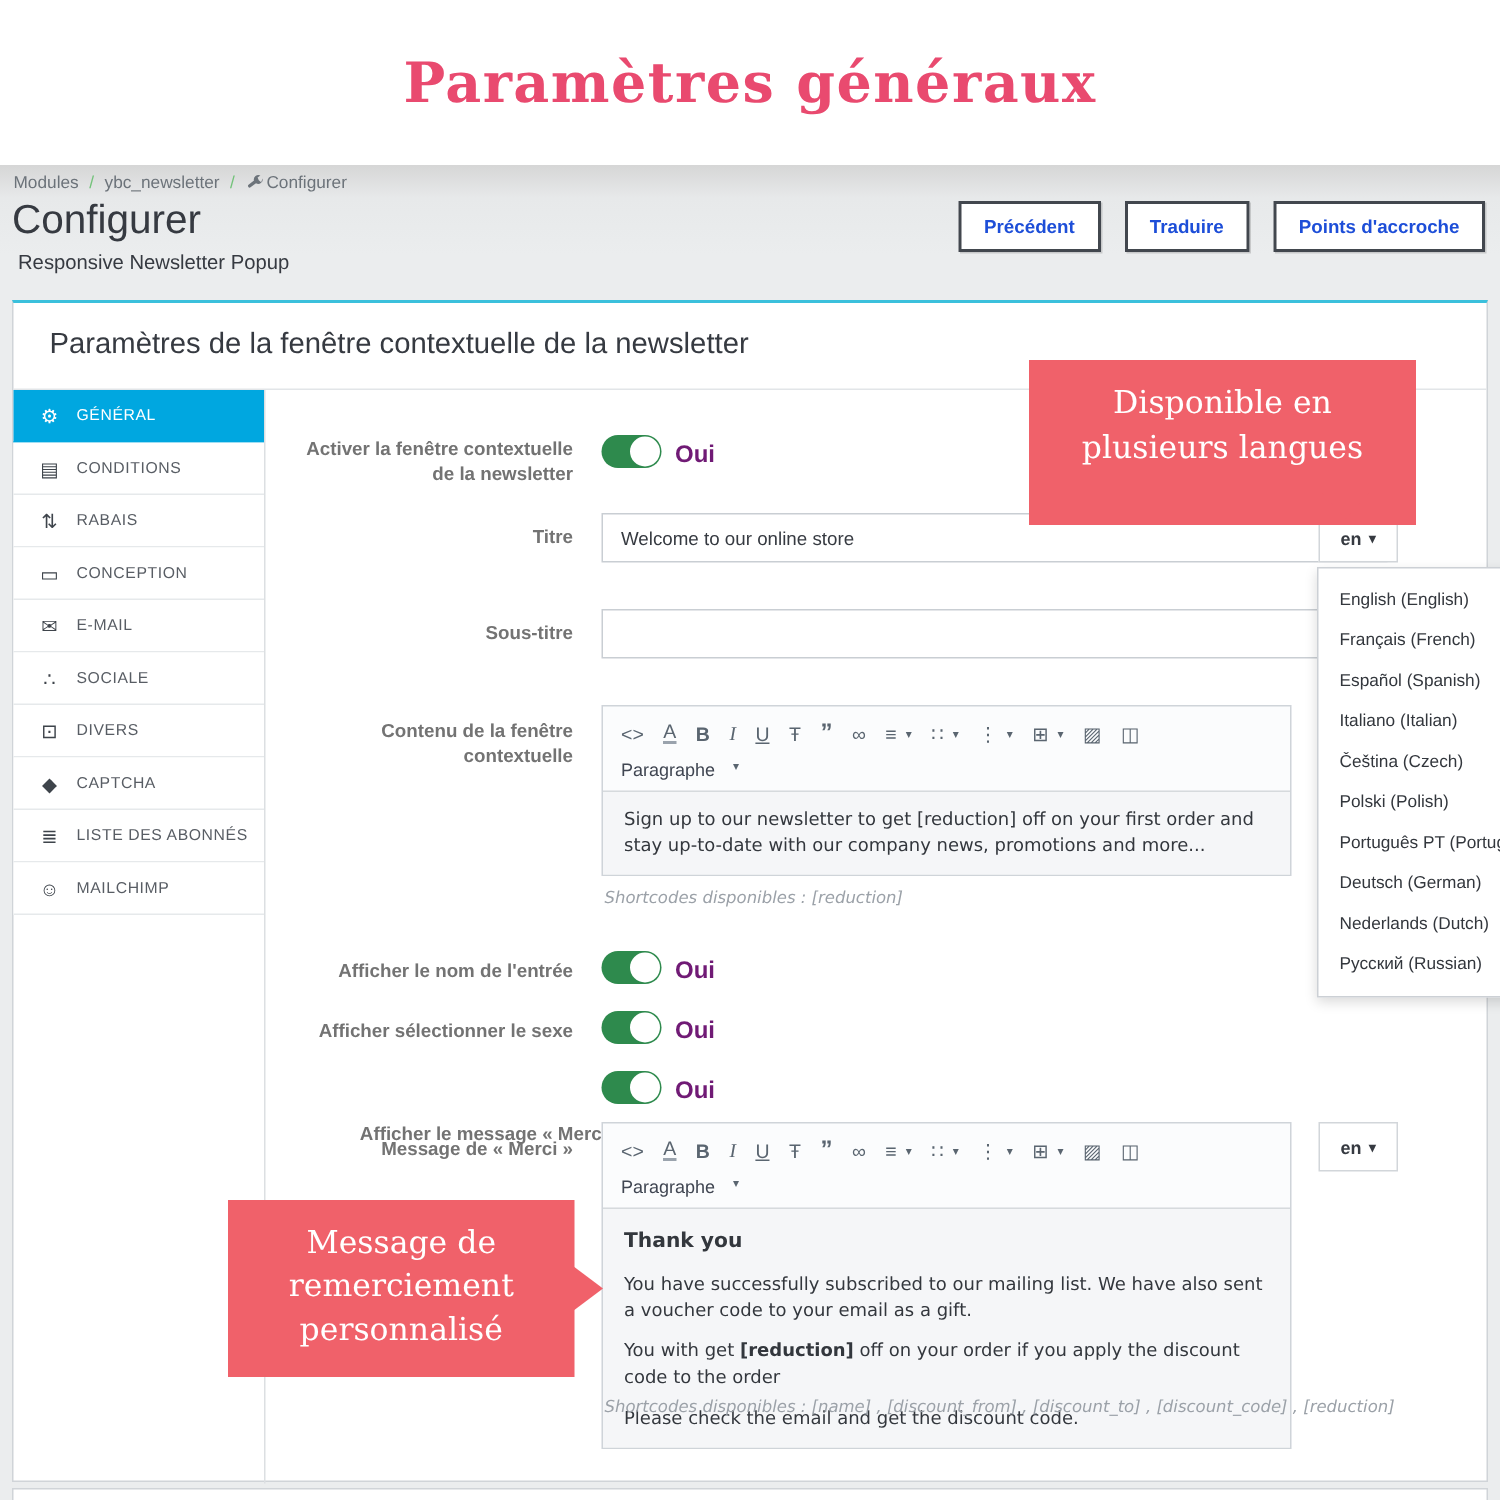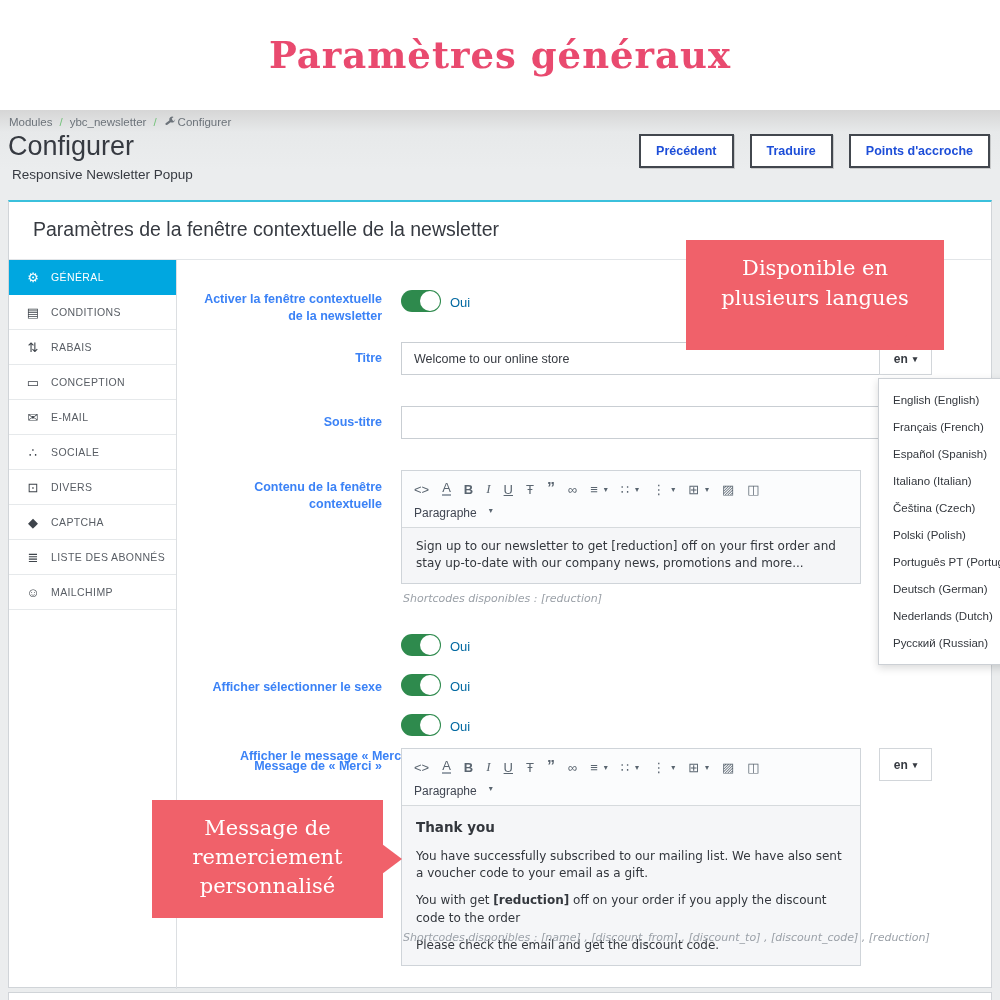--- a/index.html
+++ b/index.html
@@ -40,25 +40,25 @@
   .sidebar{position:absolute;left:0;top:58px;width:167px;height:729px;border-right:1px solid #dcdfe2;}
   .tab{height:35px;box-sizing:border-box;border-bottom:1px solid #e6e9eb;display:flex;
        align-items:center;padding-left:16px;gap:10px;cursor:pointer;background:#fff;}
   .tab .t-icon{font-size:13px;color:#3e444b;width:16px;text-align:center;}
   .tab .t-label{font-size:10.5px;letter-spacing:.4px;color:#585d64;}
   .tab.active{background:#00a7e0;border-bottom:1px solid #00a7e0;}
   .tab.active .t-icon,.tab.active .t-label{color:#fff;}
 
   
   .flabel{position:absolute;left:0;width:373px;text-align:right;font-weight:700;
-          font-size:12.5px;color:#3b82f6;line-height:17px;}
+          font-size:12.5px;color:#737373;line-height:17px;}
   .toggle{position:absolute;width:40px;height:22px;border-radius:11px;background:#2e8a4d;cursor:pointer;}
   .toggle::after{content:"";position:absolute;right:1px;top:1px;width:20px;height:20px;
                  background:#fff;border-radius:50%;}
-  .oui{position:absolute;font-weight:400;font-size:13px;color:#0369a1;}
+  .oui{position:absolute;font-weight:700;font-size:16px;color:#701a75;}
 
   .tinput{position:absolute;left:392px;width:524px;height:33px;box-sizing:border-box;
           border:1px solid #c9ced3;background:#fff;padding:0 12px;font-size:12.5px;
           color:#363a41;font-family:"Liberation Sans",sans-serif;}
   .lang-btn{position:absolute;left:870px;width:53px;height:33px;box-sizing:border-box;
             background:#fff;border:1px solid #d2d6da;display:flex;align-items:center;
             justify-content:center;gap:5px;font-weight:700;font-size:12px;color:#363a41;cursor:pointer;}
   .lang-btn .caret{font-size:9px;}
 
   
@@ -229,20 +229,21 @@
       <div class="tb-row2">
         <span>Paragraphe</span>
         <span class="tb-caret" style="margin-left:2px;">▾</span>
       </div>
       <div class="ed-content">
         <p>Sign up to our newsletter to get [reduction] off on your first order and stay up-to-date with our company news, promotions and more...</p>
       </div>
     </div>
     <div class="helper" style="top:390px;">Shortcodes disponibles : [reduction]</div>
 
+    <div class="flabel" style="top:437px;">Afficher le nom de l'entrée</div>
     <div class="toggle" style="left:392px;top:432px;"></div>
     <div class="oui" style="left:441px;top:437px;">Oui</div>
 
     <div class="flabel" style="top:477px;">Afficher sélectionner le sexe</div>
     <div class="toggle" style="left:392px;top:472px;"></div>
     <div class="oui" style="left:441px;top:477px;">Oui</div>
 
     <div class="flabel" style="top:546px;padding-left:33px;">Afficher le message « Merci »</div>
     <div class="toggle" style="left:392px;top:512px;"></div>
     <div class="oui" style="left:441px;top:517px;">Oui</div>

